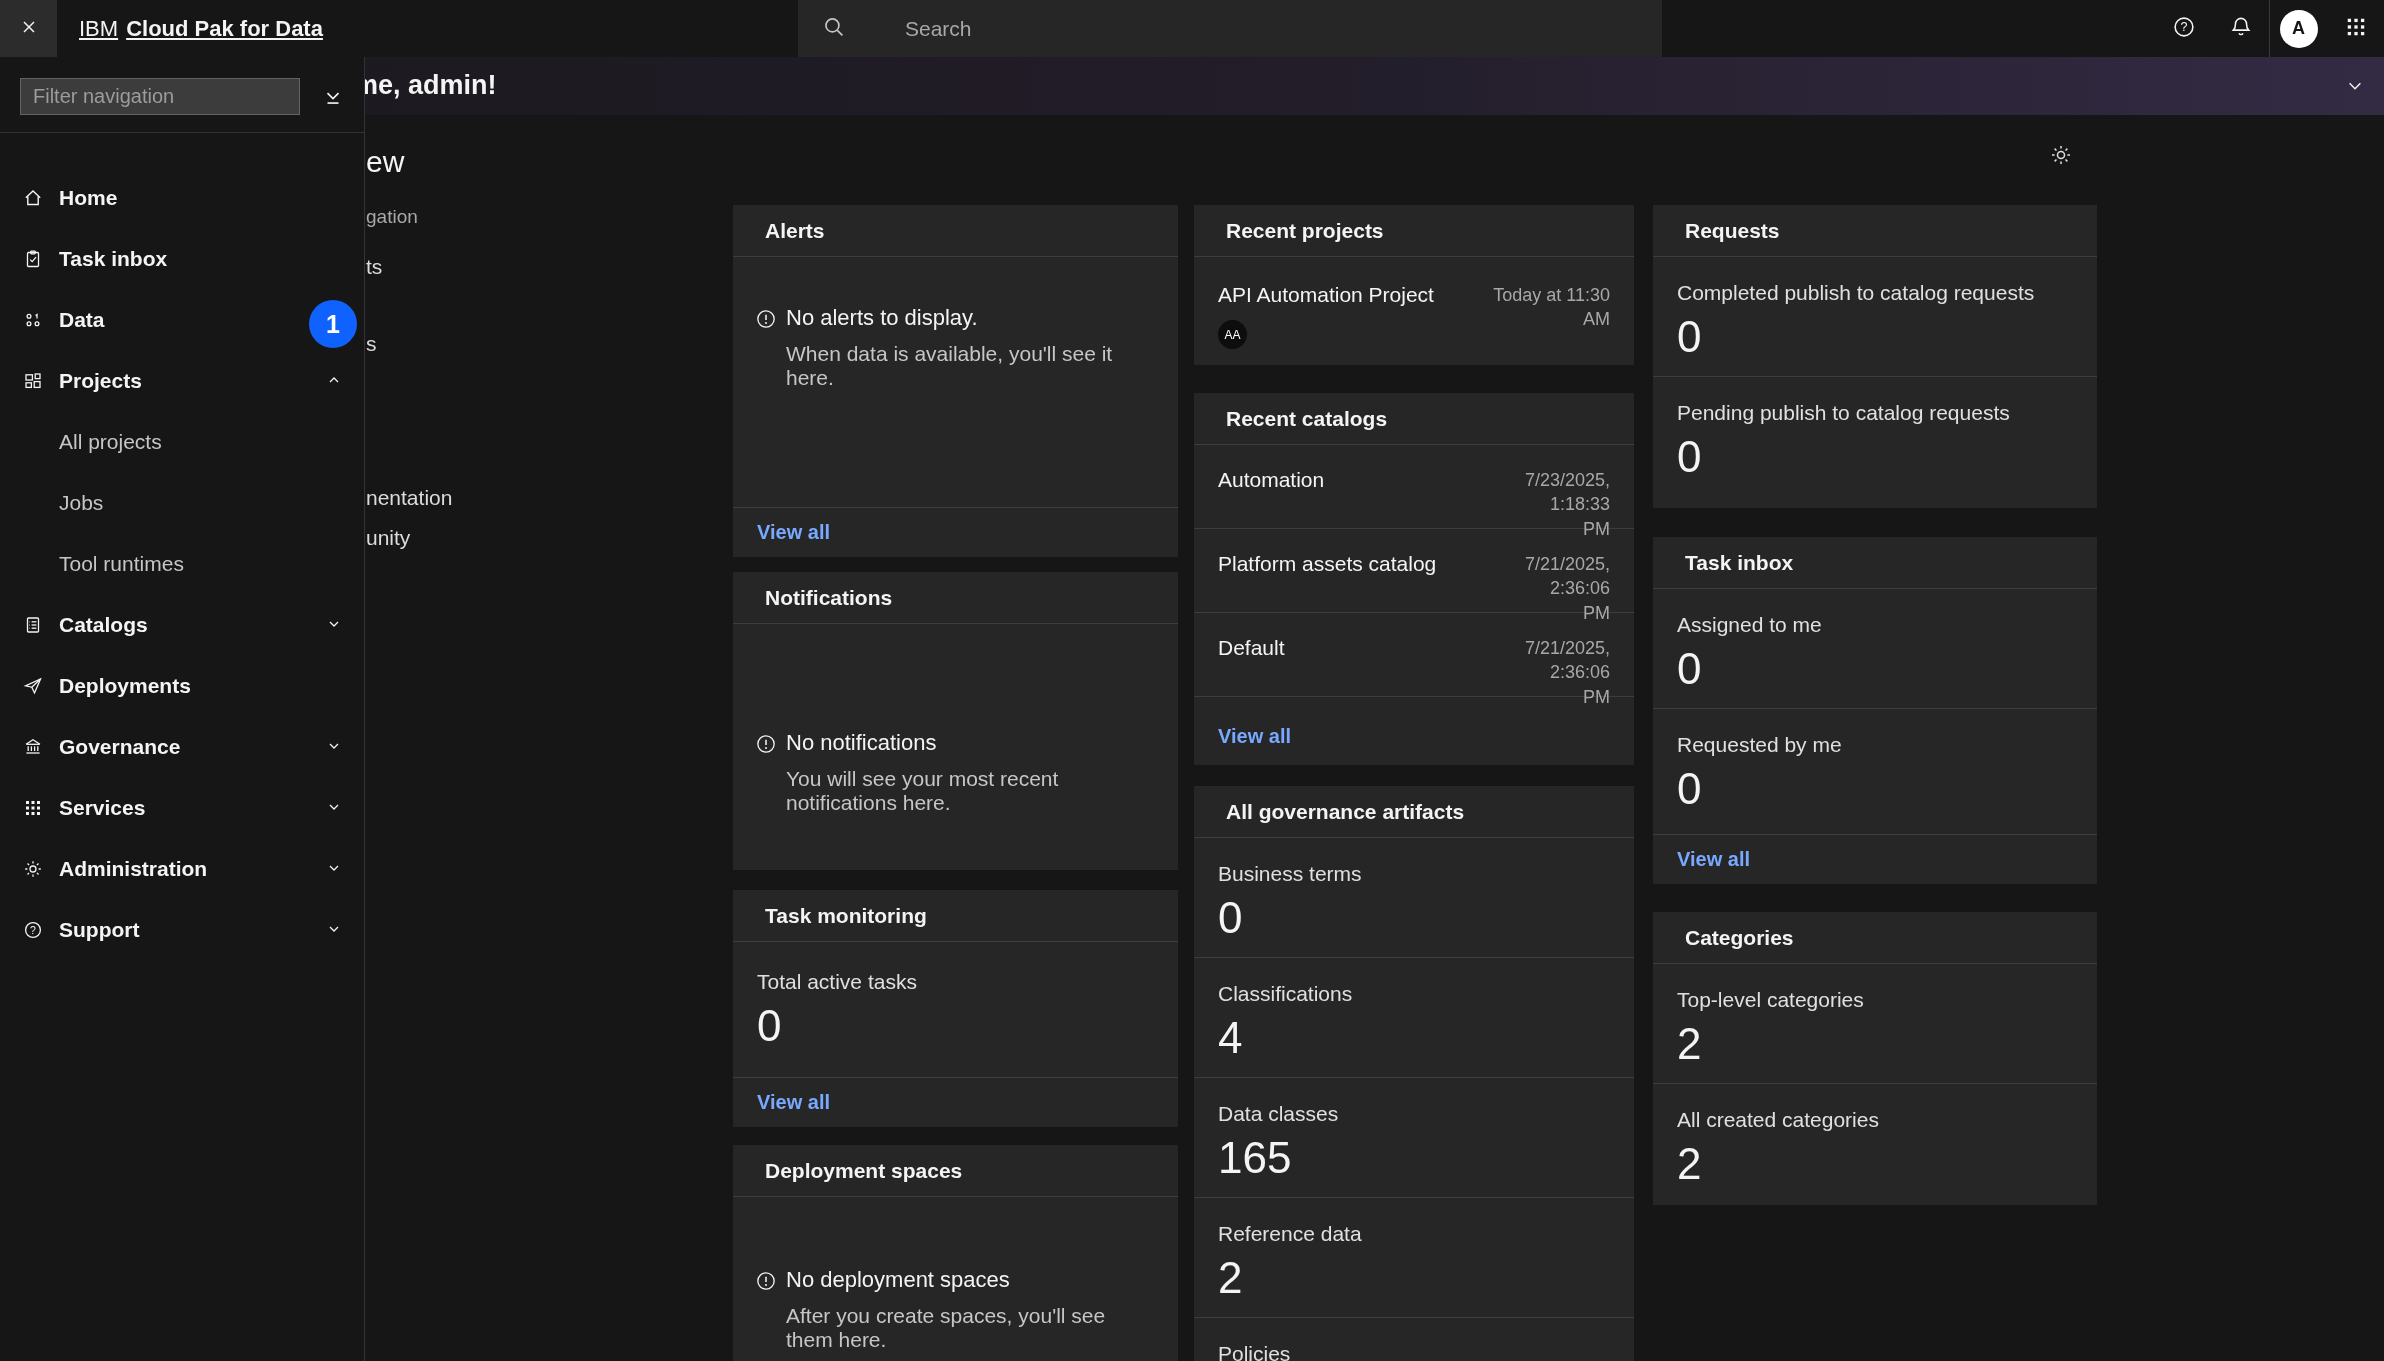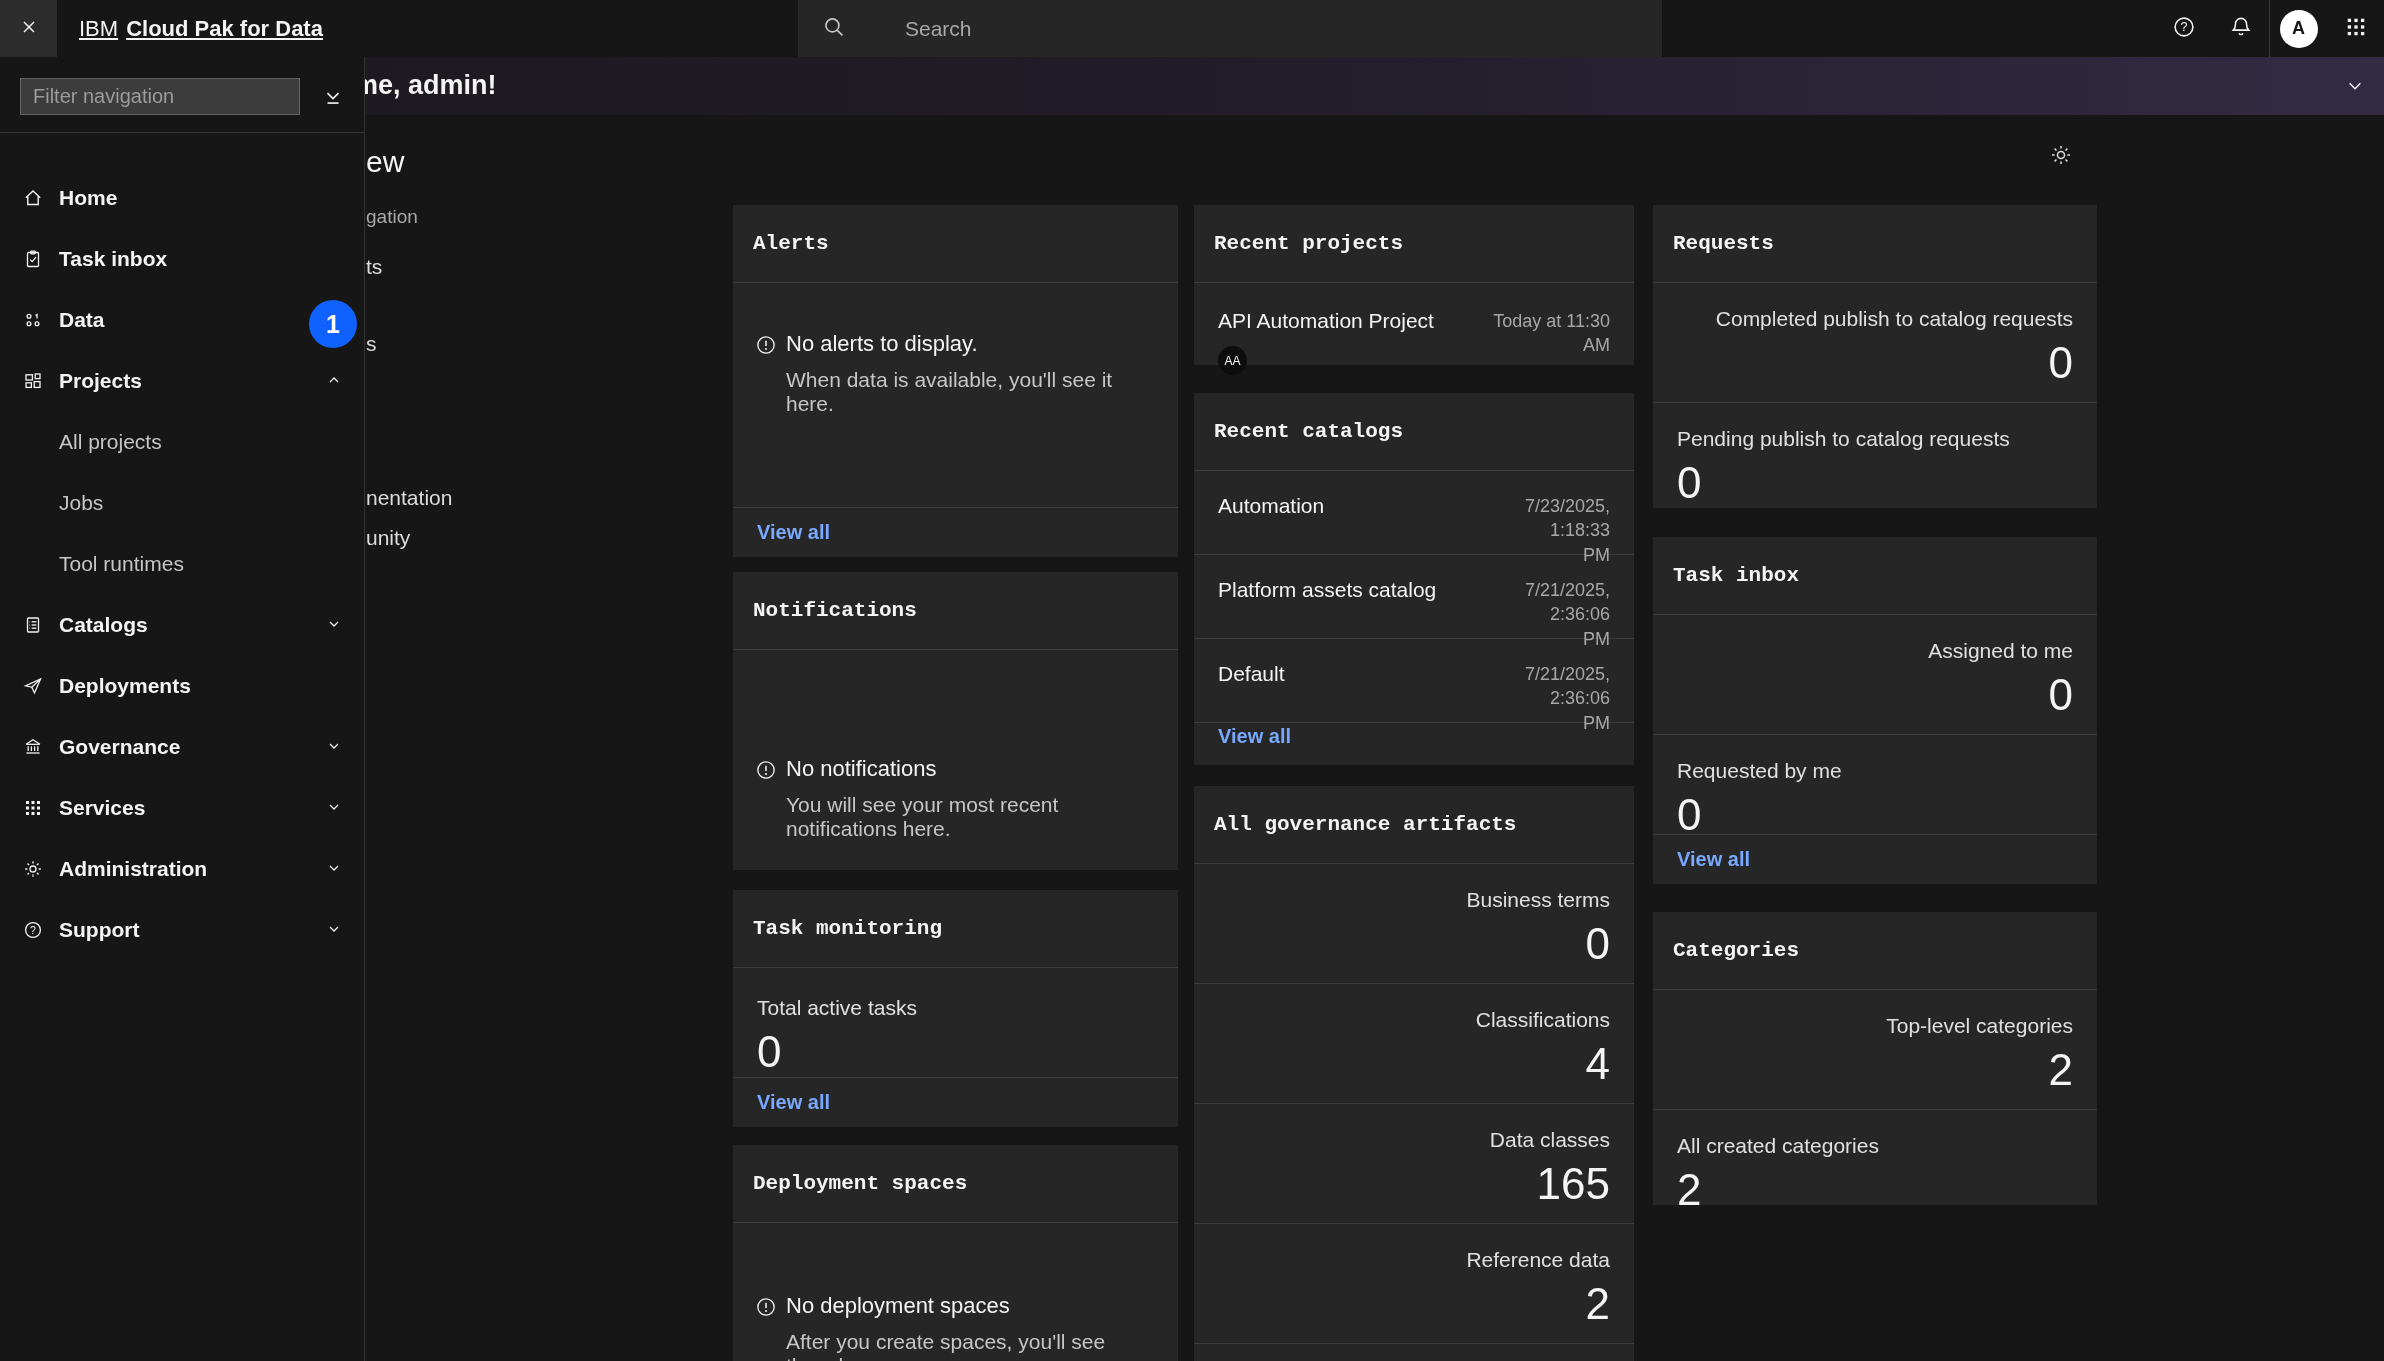--- a/index.html
+++ b/index.html
@@ -47,23 +47,23 @@
   
   .frag { position:absolute; z-index:1; white-space:nowrap; }
   .frag-overview { left:366px; top:145px; font-size:30px; color:#f4f4f4; }
   .frag-sm { font-size:19px; color:#a8a8a8; }
   .frag-md { font-size:21px; color:#dcdcdc; }
 
   .gear-btn { position:absolute; left:2050px; top:144px; z-index:1; cursor:pointer; }
 
   
   .card { position:absolute; background:#262626; z-index:1; }
-  .card-header { height:78px; display:flex; align-items:center; padding:0 20px; border-bottom:1px solid #3d3d3d; font-size:21px; font-weight:700; color:#f4f4f4;font-family:Liberation Mono, monospace; }
+  .card-header { height:52px; display:flex; align-items:center; padding:0 32px; border-bottom:1px solid #3d3d3d; font-size:21px; font-weight:700; color:#f4f4f4; }
   .metric { height:120px; padding:24px 24px 0; }
-  .metric.bb { border-bottom:1px solid #3d3d3d;text-align:right; }
+  .metric.bb { border-bottom:1px solid #3d3d3d; }
   .metric-label { font-size:21px; color:#e0e0e0; }
   .metric-value { font-size:44px; font-weight:300; margin-top:10px; color:#f4f4f4; line-height:1; }
   .card-footer { height:50px; display:flex; align-items:center; padding:0 24px; border-top:1px solid #3d3d3d; position:absolute; bottom:0; left:0; right:0; }
   .link { color:#78a9ff; font-size:20px; cursor:pointer; text-decoration:none;font-weight:bold; }
   .empty-state { display:flex; padding:0 22px; }
   .empty-icon { width:22px; height:22px; margin-right:9px; flex-shrink:0; margin-top:3px; }
   .empty-title { font-size:22px; color:#f4f4f4; }
   .empty-sub { font-size:21px; color:#c6c6c6; margin-top:11px; }
 
   .project-row { padding:26px 24px 0; display:flex; justify-content:space-between; }

